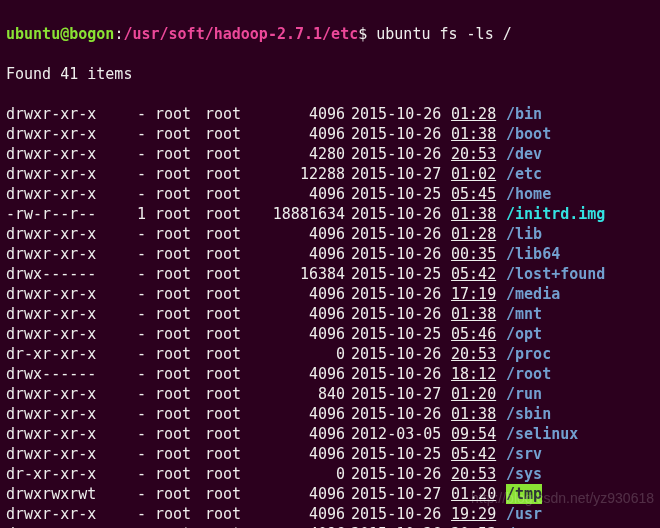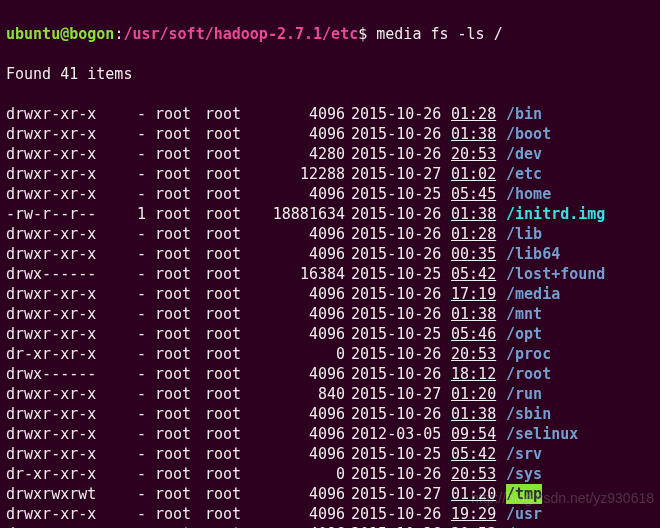--- a/index.html
+++ b/index.html
@@ -43,19 +43,19 @@
     font-family: sans-serif;
     font-size: 14px;
     color: rgba(255,255,255,0.18);
     pointer-events:none;
   }
 </style>
 </head>
 <body>
 
 <div class="terminal">
-<div><span class="prompt-user">ubuntu@bogon</span><span class="prompt-sep">:</span><span class="prompt-path">/usr/soft/hadoop-2.7.1/etc</span><span class="prompt-sep">$ </span><span class="cmd">media fs -ls /</span></div>
+<div><span class="prompt-user">ubuntu@bogon</span><span class="prompt-sep">:</span><span class="prompt-path">/usr/soft/hadoop-2.7.1/etc</span><span class="prompt-sep">$ </span><span class="cmd">ubuntu fs -ls /</span></div>
 <div class="plain">Found 41 items</div>
 <div id="rows"><div class="row"><span class="c-perm plain">drwxr-xr-x</span><span class="c-links plain">-</span> <span class="c-owner plain">root</span><span class="c-group plain">root</span><span class="c-size plain">4096</span><span class="c-date plain">2015-10-26</span><span class="c-time plain">01:28</span><span class="c-name dir">/bin</span></div><div class="row"><span class="c-perm plain">drwxr-xr-x</span><span class="c-links plain">-</span> <span class="c-owner plain">root</span><span class="c-group plain">root</span><span class="c-size plain">4096</span><span class="c-date plain">2015-10-26</span><span class="c-time plain">01:38</span><span class="c-name dir">/boot</span></div><div class="row"><span class="c-perm plain">drwxr-xr-x</span><span class="c-links plain">-</span> <span class="c-owner plain">root</span><span class="c-group plain">root</span><span class="c-size plain">4280</span><span class="c-date plain">2015-10-26</span><span class="c-time plain">20:53</span><span class="c-name dir">/dev</span></div><div class="row"><span class="c-perm plain">drwxr-xr-x</span><span class="c-links plain">-</span> <span class="c-owner plain">root</span><span class="c-group plain">root</span><span class="c-size plain">12288</span><span class="c-date plain">2015-10-27</span><span class="c-time plain">01:02</span><span class="c-name dir">/etc</span></div><div class="row"><span class="c-perm plain">drwxr-xr-x</span><span class="c-links plain">-</span> <span class="c-owner plain">root</span><span class="c-group plain">root</span><span class="c-size plain">4096</span><span class="c-date plain">2015-10-25</span><span class="c-time plain">05:45</span><span class="c-name dir">/home</span></div><div class="row"><span class="c-perm plain">-rw-r--r--</span><span class="c-links plain">1</span> <span class="c-owner plain">root</span><span class="c-group plain">root</span><span class="c-size plain">18881634</span><span class="c-date plain">2015-10-26</span><span class="c-time plain">01:38</span><span class="c-name link">/initrd.img</span></div><div class="row"><span class="c-perm plain">drwxr-xr-x</span><span class="c-links plain">-</span> <span class="c-owner plain">root</span><span class="c-group plain">root</span><span class="c-size plain">4096</span><span class="c-date plain">2015-10-26</span><span class="c-time plain">01:28</span><span class="c-name dir">/lib</span></div><div class="row"><span class="c-perm plain">drwxr-xr-x</span><span class="c-links plain">-</span> <span class="c-owner plain">root</span><span class="c-group plain">root</span><span class="c-size plain">4096</span><span class="c-date plain">2015-10-26</span><span class="c-time plain">00:35</span><span class="c-name dir">/lib64</span></div><div class="row"><span class="c-perm plain">drwx------</span><span class="c-links plain">-</span> <span class="c-owner plain">root</span><span class="c-group plain">root</span><span class="c-size plain">16384</span><span class="c-date plain">2015-10-25</span><span class="c-time plain">05:42</span><span class="c-name dir">/lost+found</span></div><div class="row"><span class="c-perm plain">drwxr-xr-x</span><span class="c-links plain">-</span> <span class="c-owner plain">root</span><span class="c-group plain">root</span><span class="c-size plain">4096</span><span class="c-date plain">2015-10-26</span><span class="c-time plain">17:19</span><span class="c-name dir">/media</span></div><div class="row"><span class="c-perm plain">drwxr-xr-x</span><span class="c-links plain">-</span> <span class="c-owner plain">root</span><span class="c-group plain">root</span><span class="c-size plain">4096</span><span class="c-date plain">2015-10-26</span><span class="c-time plain">01:38</span><span class="c-name dir">/mnt</span></div><div class="row"><span class="c-perm plain">drwxr-xr-x</span><span class="c-links plain">-</span> <span class="c-owner plain">root</span><span class="c-group plain">root</span><span class="c-size plain">4096</span><span class="c-date plain">2015-10-25</span><span class="c-time plain">05:46</span><span class="c-name dir">/opt</span></div><div class="row"><span class="c-perm plain">dr-xr-xr-x</span><span class="c-links plain">-</span> <span class="c-owner plain">root</span><span class="c-group plain">root</span><span class="c-size plain">0</span><span class="c-date plain">2015-10-26</span><span class="c-time plain">20:53</span><span class="c-name dir">/proc</span></div><div class="row"><span class="c-perm plain">drwx------</span><span class="c-links plain">-</span> <span class="c-owner plain">root</span><span class="c-group plain">root</span><span class="c-size plain">4096</span><span class="c-date plain">2015-10-26</span><span class="c-time plain">18:12</span><span class="c-name dir">/root</span></div><div class="row"><span class="c-perm plain">drwxr-xr-x</span><span class="c-links plain">-</span> <span class="c-owner plain">root</span><span class="c-group plain">root</span><span class="c-size plain">840</span><span class="c-date plain">2015-10-27</span><span class="c-time plain">01:20</span><span class="c-name dir">/run</span></div><div class="row"><span class="c-perm plain">drwxr-xr-x</span><span class="c-links plain">-</span> <span class="c-owner plain">root</span><span class="c-group plain">root</span><span class="c-size plain">4096</span><span class="c-date plain">2015-10-26</span><span class="c-time plain">01:38</span><span class="c-name dir">/sbin</span></div><div class="row"><span class="c-perm plain">drwxr-xr-x</span><span class="c-links plain">-</span> <span class="c-owner plain">root</span><span class="c-group plain">root</span><span class="c-size plain">4096</span><span class="c-date plain">2012-03-05</span><span class="c-time plain">09:54</span><span class="c-name dir">/selinux</span></div><div class="row"><span class="c-perm plain">drwxr-xr-x</span><span class="c-links plain">-</span> <span class="c-owner plain">root</span><span class="c-group plain">root</span><span class="c-size plain">4096</span><span class="c-date plain">2015-10-25</span><span class="c-time plain">05:42</span><span class="c-name dir">/srv</span></div><div class="row"><span class="c-perm plain">dr-xr-xr-x</span><span class="c-links plain">-</span> <span class="c-owner plain">root</span><span class="c-group plain">root</span><span class="c-size plain">0</span><span class="c-date plain">2015-10-26</span><span class="c-time plain">20:53</span><span class="c-name dir">/sys</span></div><div class="row"><span class="c-perm plain">drwxrwxrwt</span><span class="c-links plain">-</span> <span class="c-owner plain">root</span><span class="c-group plain">root</span><span class="c-size plain">4096</span><span class="c-date plain">2015-10-27</span><span class="c-time plain">01:20</span><span class="c-name sticky">/tmp</span></div><div class="row"><span class="c-perm plain">drwxr-xr-x</span><span class="c-links plain">-</span> <span class="c-owner plain">root</span><span class="c-group plain">root</span><span class="c-size plain">4096</span><span class="c-date plain">2015-10-26</span><span class="c-time plain">19:29</span><span class="c-name dir">/usr</span></div><div class="row"><span class="c-perm plain">drwxr-xr-x</span><span class="c-links plain">-</span> <span class="c-owner plain">root</span><span class="c-group plain">root</span><span class="c-size plain">4096</span><span class="c-date plain">2015-10-26</span><span class="c-time plain">20:53</span><span class="c-name dir">/var</span></div></div>
 
 </div>
 
 <div class="watermark">http://blog.csdn.net/yz930618</div>
 
 </body></html>

